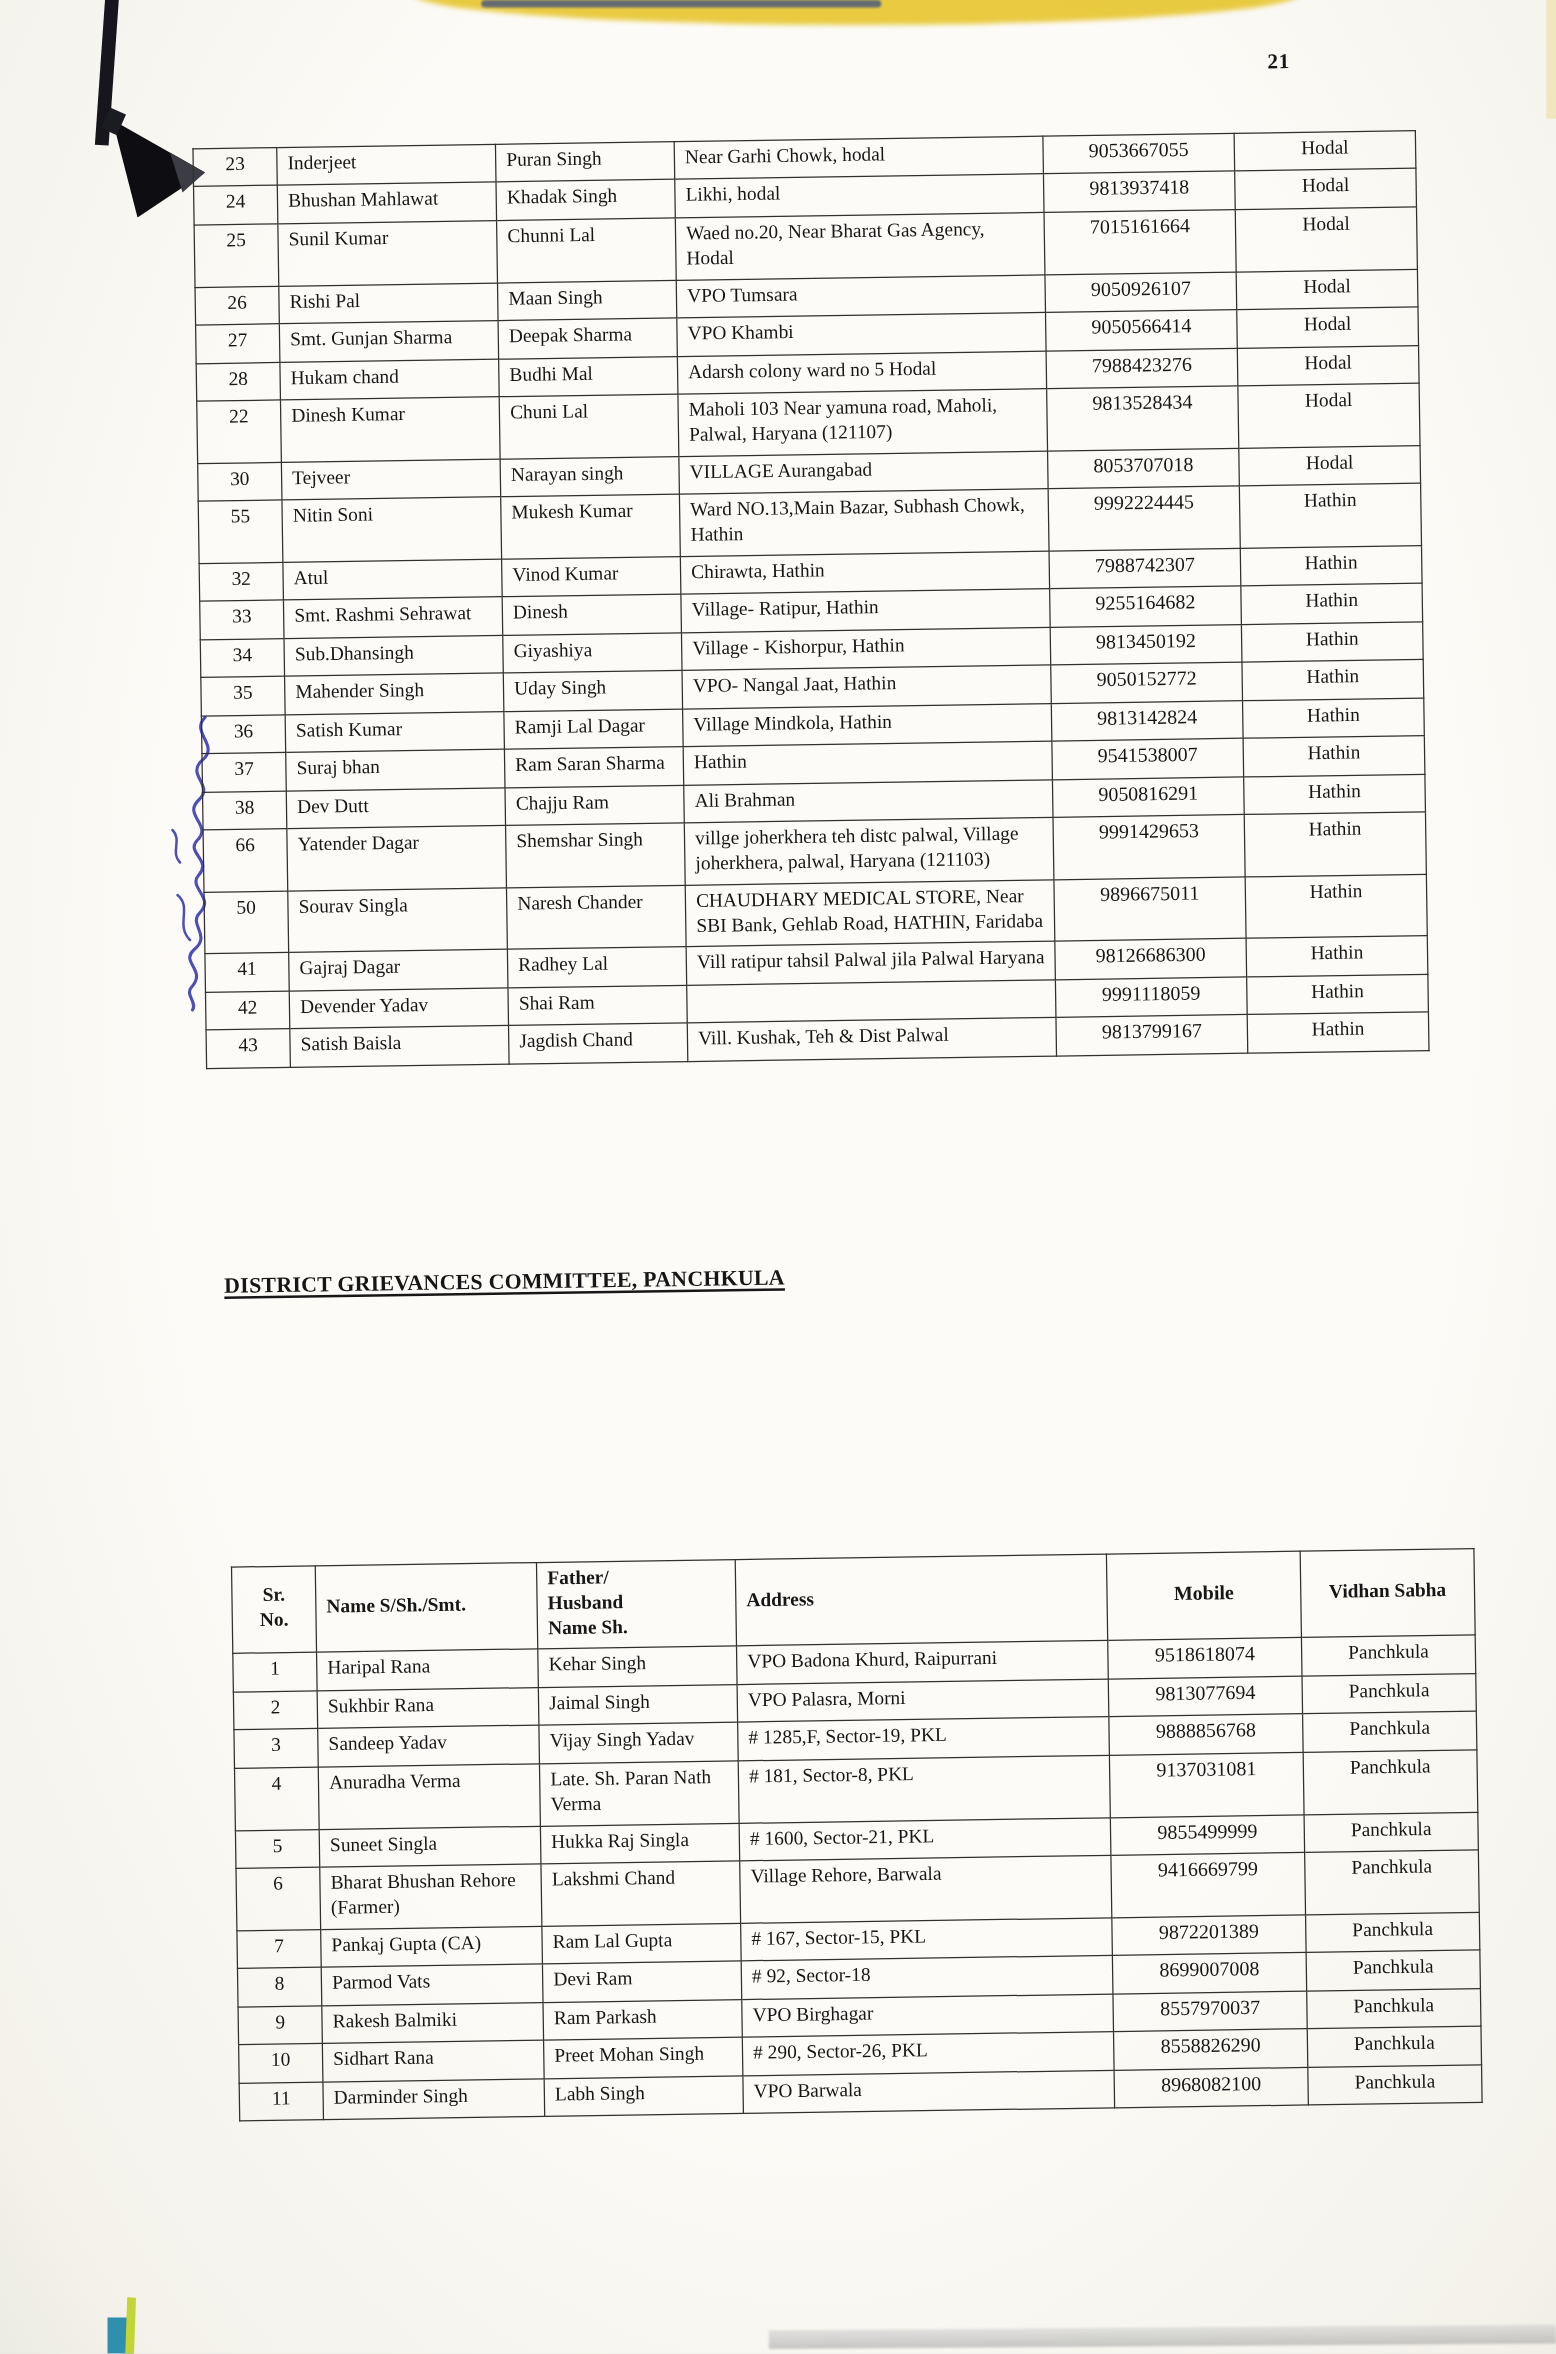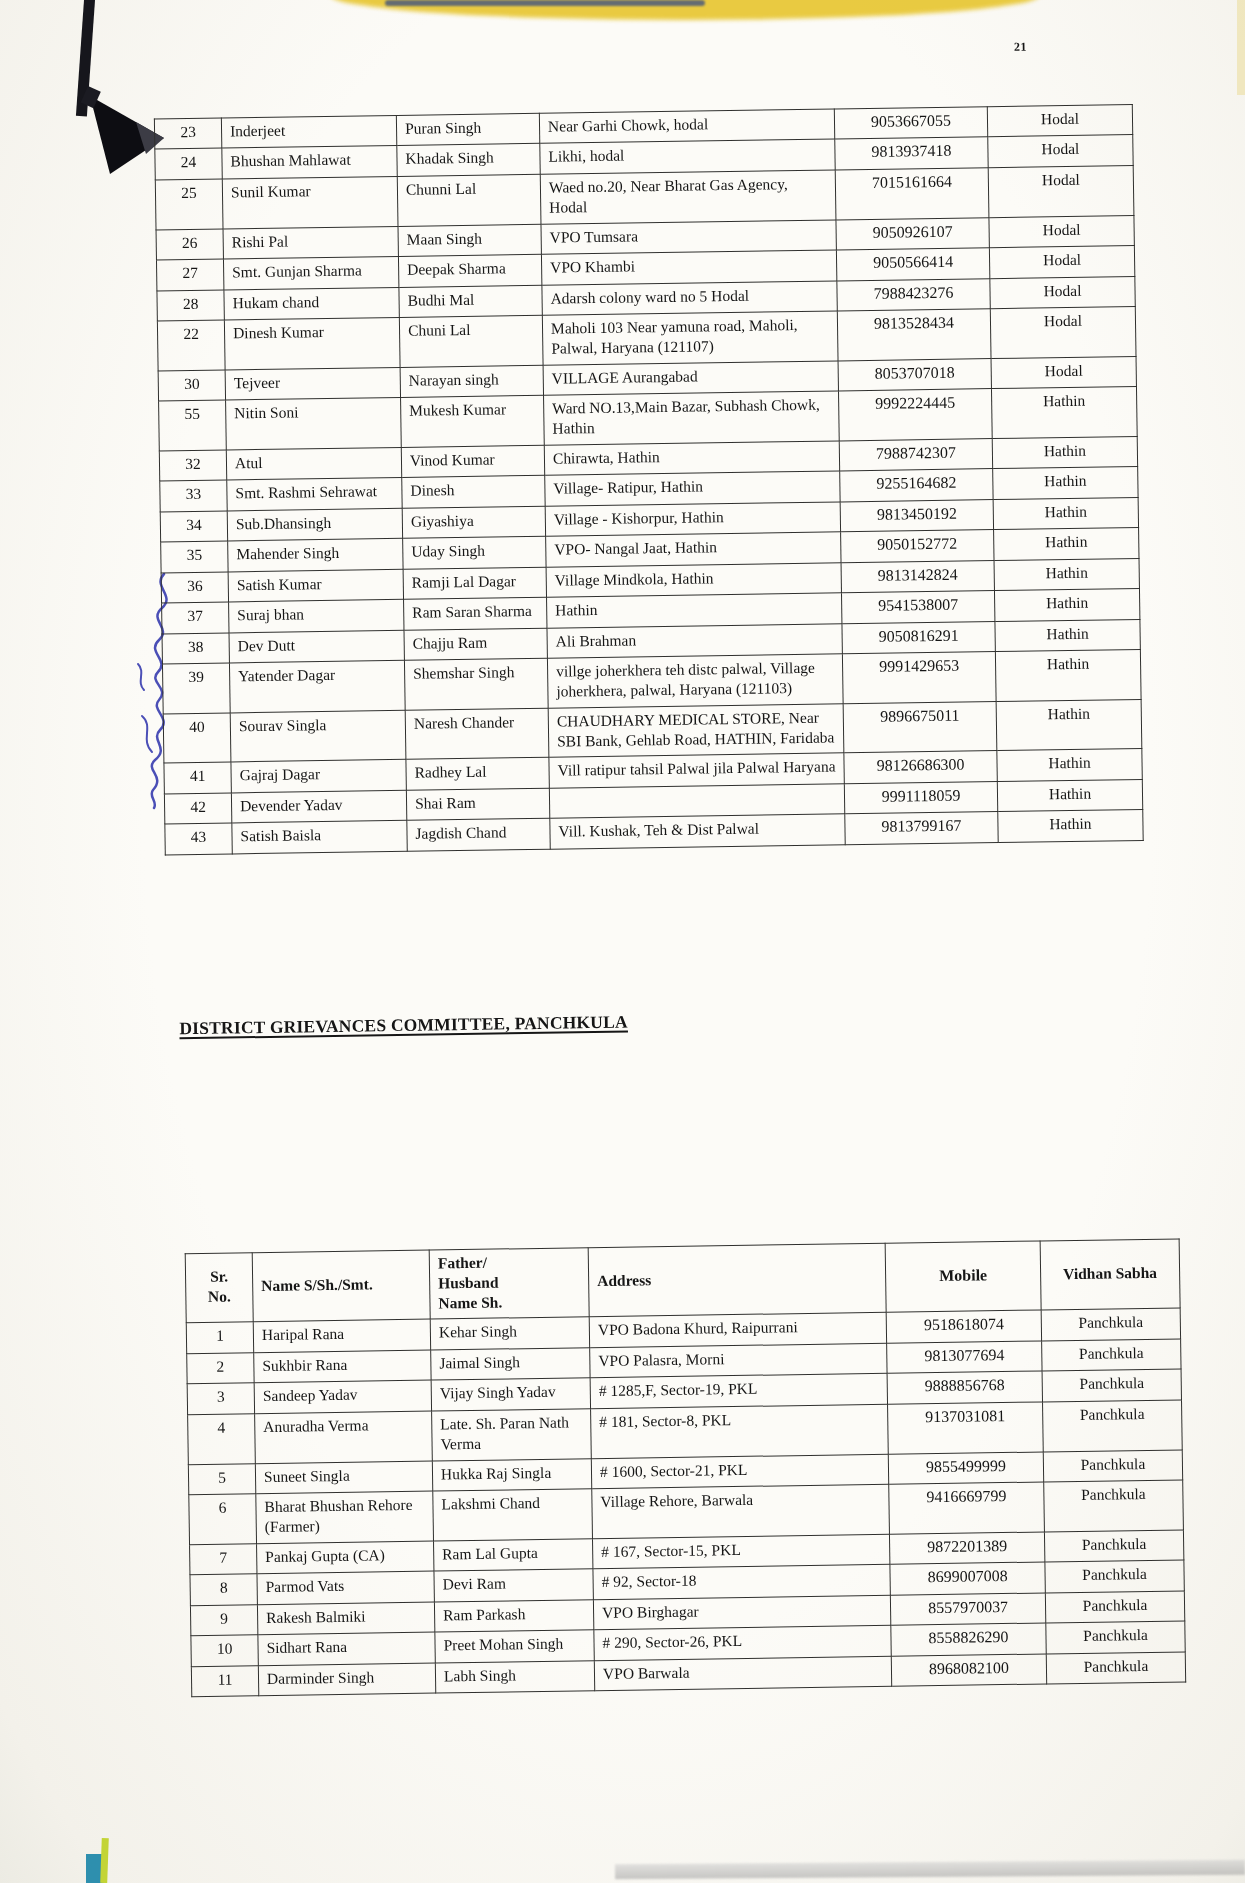--- a/index.html
+++ b/index.html
@@ -21,21 +21,21 @@
   .pen-wrap{position:absolute;left:74px;top:0;width:150px;height:215px;}
   .bottom-smudge{position:absolute;left:615px;top:1862px;width:630px;height:15px;
     background:linear-gradient(#cfcfcf,#9e9e9e);opacity:.55;filter:blur(1px);transform:rotate(-.4deg);}
   .teal-mark{position:absolute;left:86px;top:1854px;width:20px;height:29px;background:#2e8fae;}
   .lime-mark{position:absolute;left:101px;top:1838px;width:7px;height:45px;background:#c3d435;transform:rotate(2deg);}
   .signature-wrap{position:absolute;left:124px;top:568px;width:72px;height:245px;opacity:.9;}
 
   
   .scan{position:absolute;left:0;top:0;width:1245px;height:1883px;
     transform:rotate(-0.85deg);transform-origin:600px 1000px;}
-  .page-number{position:absolute;left:1028px;top:46px;font-weight:bold;font-size:12px;letter-spacing:.5px;}
+  .page-number{position:absolute;left:1028px;top:46px;font-weight:bold;font-size:17px;letter-spacing:.5px;}
   .section-heading{position:absolute;left:179px;top:1012px;
     font-size:17.5px;font-weight:bold;letter-spacing:.2px;
     text-decoration:underline;text-decoration-thickness:1.6px;text-underline-offset:3px;}
   .t1{position:absolute;left:167px;top:112px;}
   .t2{position:absolute;left:181px;top:1247px;}
 
   table.doc-table{border-collapse:collapse;table-layout:fixed;}
   table.doc-table td,table.doc-table th{
     border:1.6px solid #30302e;
     padding:3px 8px 6px 8px;
@@ -218,29 +218,29 @@
             </tr>
             <tr>
               <td class="c0">38</td>
               <td class="c1">Dev Dutt</td>
               <td class="c2">Chajju Ram</td>
               <td class="c3">Ali Brahman</td>
               <td class="c4">9050816291</td>
               <td class="c5">Hathin</td>
             </tr>
             <tr>
-              <td class="c0">39</td>
+              <td class="c0">66</td>
               <td class="c1">Yatender Dagar</td>
               <td class="c2">Shemshar Singh</td>
               <td class="c3">villge joherkhera teh distc palwal, Village joherkhera, palwal, Haryana (121103)</td>
               <td class="c4">9991429653</td>
               <td class="c5">Hathin</td>
             </tr>
             <tr>
-              <td class="c0">40</td>
+              <td class="c0">50</td>
               <td class="c1">Sourav Singla</td>
               <td class="c2">Naresh Chander</td>
               <td class="c3">CHAUDHARY MEDICAL STORE, Near SBI Bank, Gehlab Road, HATHIN, Faridaba</td>
               <td class="c4">9896675011</td>
               <td class="c5">Hathin</td>
             </tr>
             <tr>
               <td class="c0">41</td>
               <td class="c1">Gajraj Dagar</td>
               <td class="c2">Radhey Lal</td>

